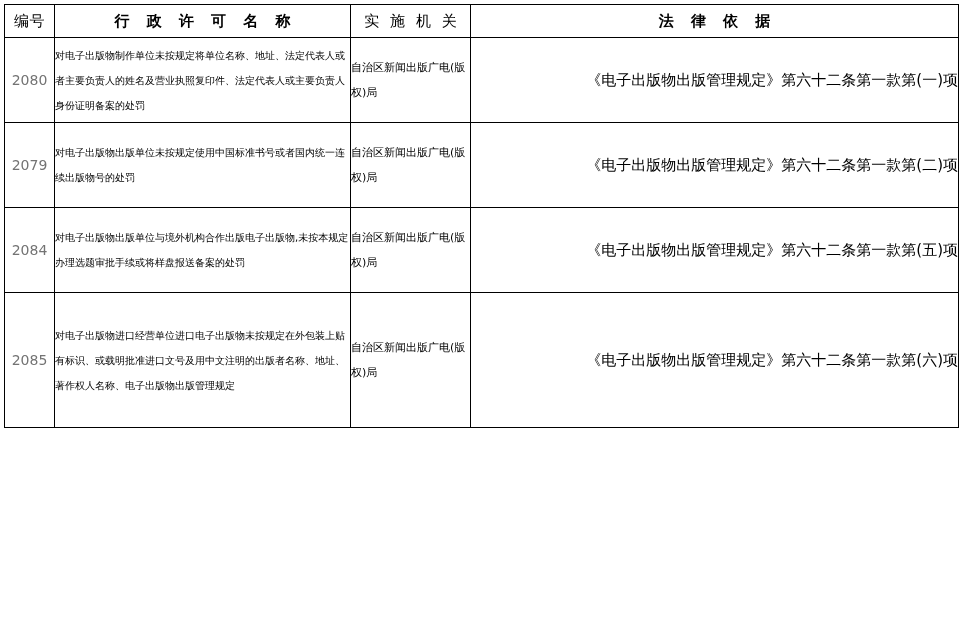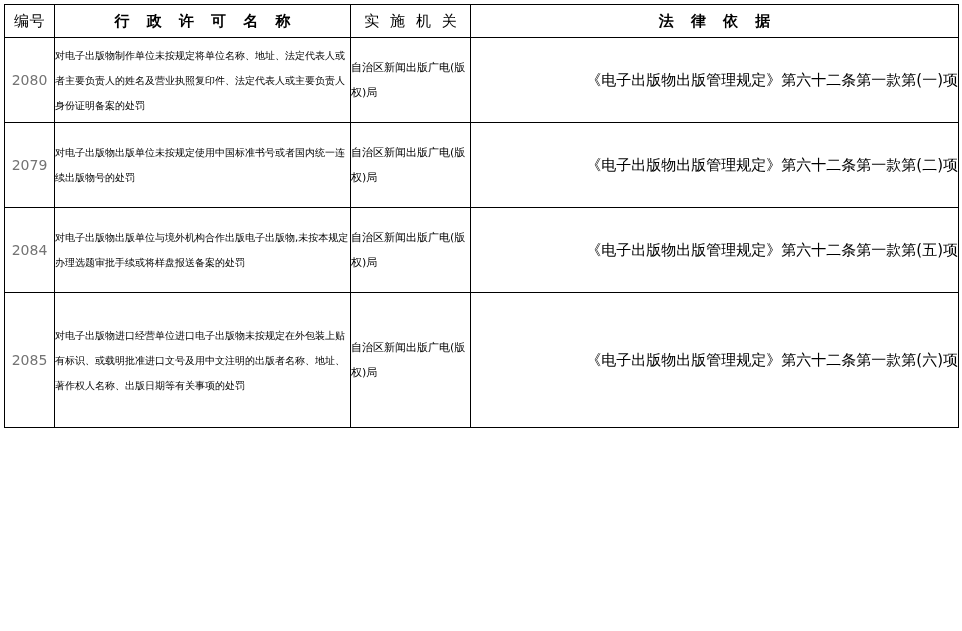--- a/index.html
+++ b/index.html
@@ -116,19 +116,19 @@
         <td class="legal-cell">《电子出版物出版管理规定》第六十二条第一款第(二)项</td>
       </tr>
       <tr class="row-4">
         <td class="id-cell">2084</td>
         <td class="name-cell">对电子出版物出版单位与境外机构合作出版电子出版物,未按本规定办理选题审批手续或将样盘报送备案的处罚</td>
         <td class="org-cell">自治区新闻出版广电(版权)局</td>
         <td class="legal-cell">《电子出版物出版管理规定》第六十二条第一款第(五)项</td>
       </tr>
       <tr class="row-5">
         <td class="id-cell">2085</td>
-        <td class="name-cell">对电子出版物进口经营单位进口电子出版物未按规定在外包装上贴有标识、或载明批准进口文号及用中文注明的出版者名称、地址、著作权人名称、出版日期等有关事项的处罚</td>
+        <td class="name-cell">对电子出版物进口经营单位进口电子出版物未按规定在外包装上贴有标识、或载明批准进口文号及用中文注明的出版者名称、地址、著作权人名称、电子出版物出版管理规定</td>
         <td class="org-cell">自治区新闻出版广电(版权)局</td>
         <td class="legal-cell">《电子出版物出版管理规定》第六十二条第一款第(六)项</td>
       </tr>
     </tbody>
   </table>
 </div>
 
 </body></html>

